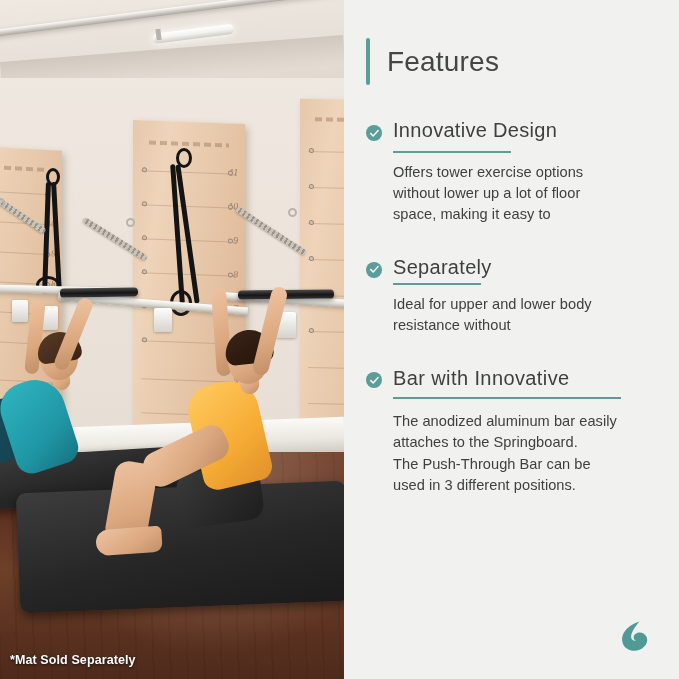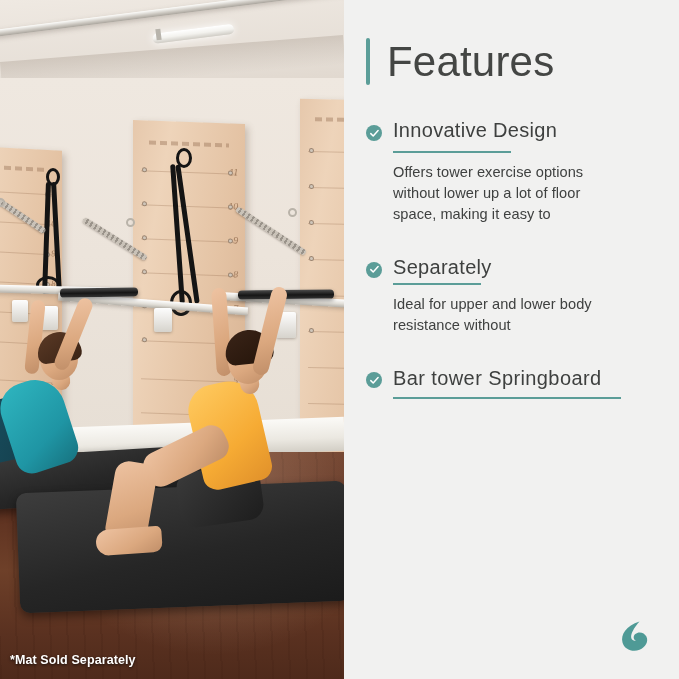--- a/index.html
+++ b/index.html
@@ -183,21 +183,21 @@
   }
 
   
   #panel {
     position:relative; flex:1 1 auto; height:679px;
     background:#f1f1f0;
     padding: 34px 26px 0 22px;
   }
   .head-row { display:flex; align-items:center; gap:17px; margin: 4px 0 34px 0; }
   .accent-bar { width:4px; height:47px; background:#5b9d98; border-radius:2px; flex:0 0 4px; }
-  .head-title { font-size:42px; color:#444644; font-weight:normal; letter-spacing:.2px; line-height:1; }
+  .head-title { font-size:28px; color:#444644; font-weight:normal; letter-spacing:.2px; line-height:1; }
 
   .feature { display:flex; gap:11px; margin-bottom:26px; }
   .check {
     flex:0 0 16px; width:16px; height:16px; margin-top:6px;
     border-radius:50%; background:#5b9d98;
     display:flex; align-items:center; justify-content:center;
   }
   .check svg { display:block; }
   .f-body { flex:1 1 auto; }
   .f-title {
@@ -420,23 +420,29 @@
     </div>
 
     <div class="feature" style="margin-top:30px">
       <div class="check">
         <svg width="11" height="11" viewBox="0 0 11 11" aria-hidden="true">
           <path d="M1.8 5.6 L4.2 8.0 L9.1 2.6" fill="none" stroke="#ffffff" stroke-width="1.5" stroke-linecap="round" stroke-linejoin="round"></path>
         </svg>
       </div>
       <div class="f-body">
         <div style="font-size:20px;color:#3e403f;line-height:1.28;letter-spacing:.4px">
-          <div>Bar tower Springboard</div>
+          <div>Bar with Innovative</div>
         </div>
         <div style="width:228px;height:2px;background:#5b9d98;margin-top:5px"></div>
+        <div class="f-desc" style="margin-top:12px">
+          <span>The anodized aluminum bar easily</span>
+          <span>attaches to the Springboard.</span>
+          <span>The Push-Through Bar can be</span>
+          <span>used in 3 different positions.</span>
+        </div>
       </div>
     </div>
 
     <div id="brand">
       <svg width="38" height="38" viewBox="0 0 38 38" aria-hidden="true">
         <path d="M24.5 4.5 C11 9 5.5 17.5 7.5 25.5 C9.2 32.3 17.5 35.6 24.5 32.8
                  C30.6 30.4 33.8 24.6 31.4 19.6 C29.4 15.3 23.6 14.1 20.3 17.0
                  C17.9 19.1 18.3 22.6 20.8 23.6 C18.0 24.6 15.6 22.0 16.2 18.6
                  C16.9 14.5 20.2 9.4 24.5 4.5 Z" fill="#4f9a96"></path>
       </svg>

